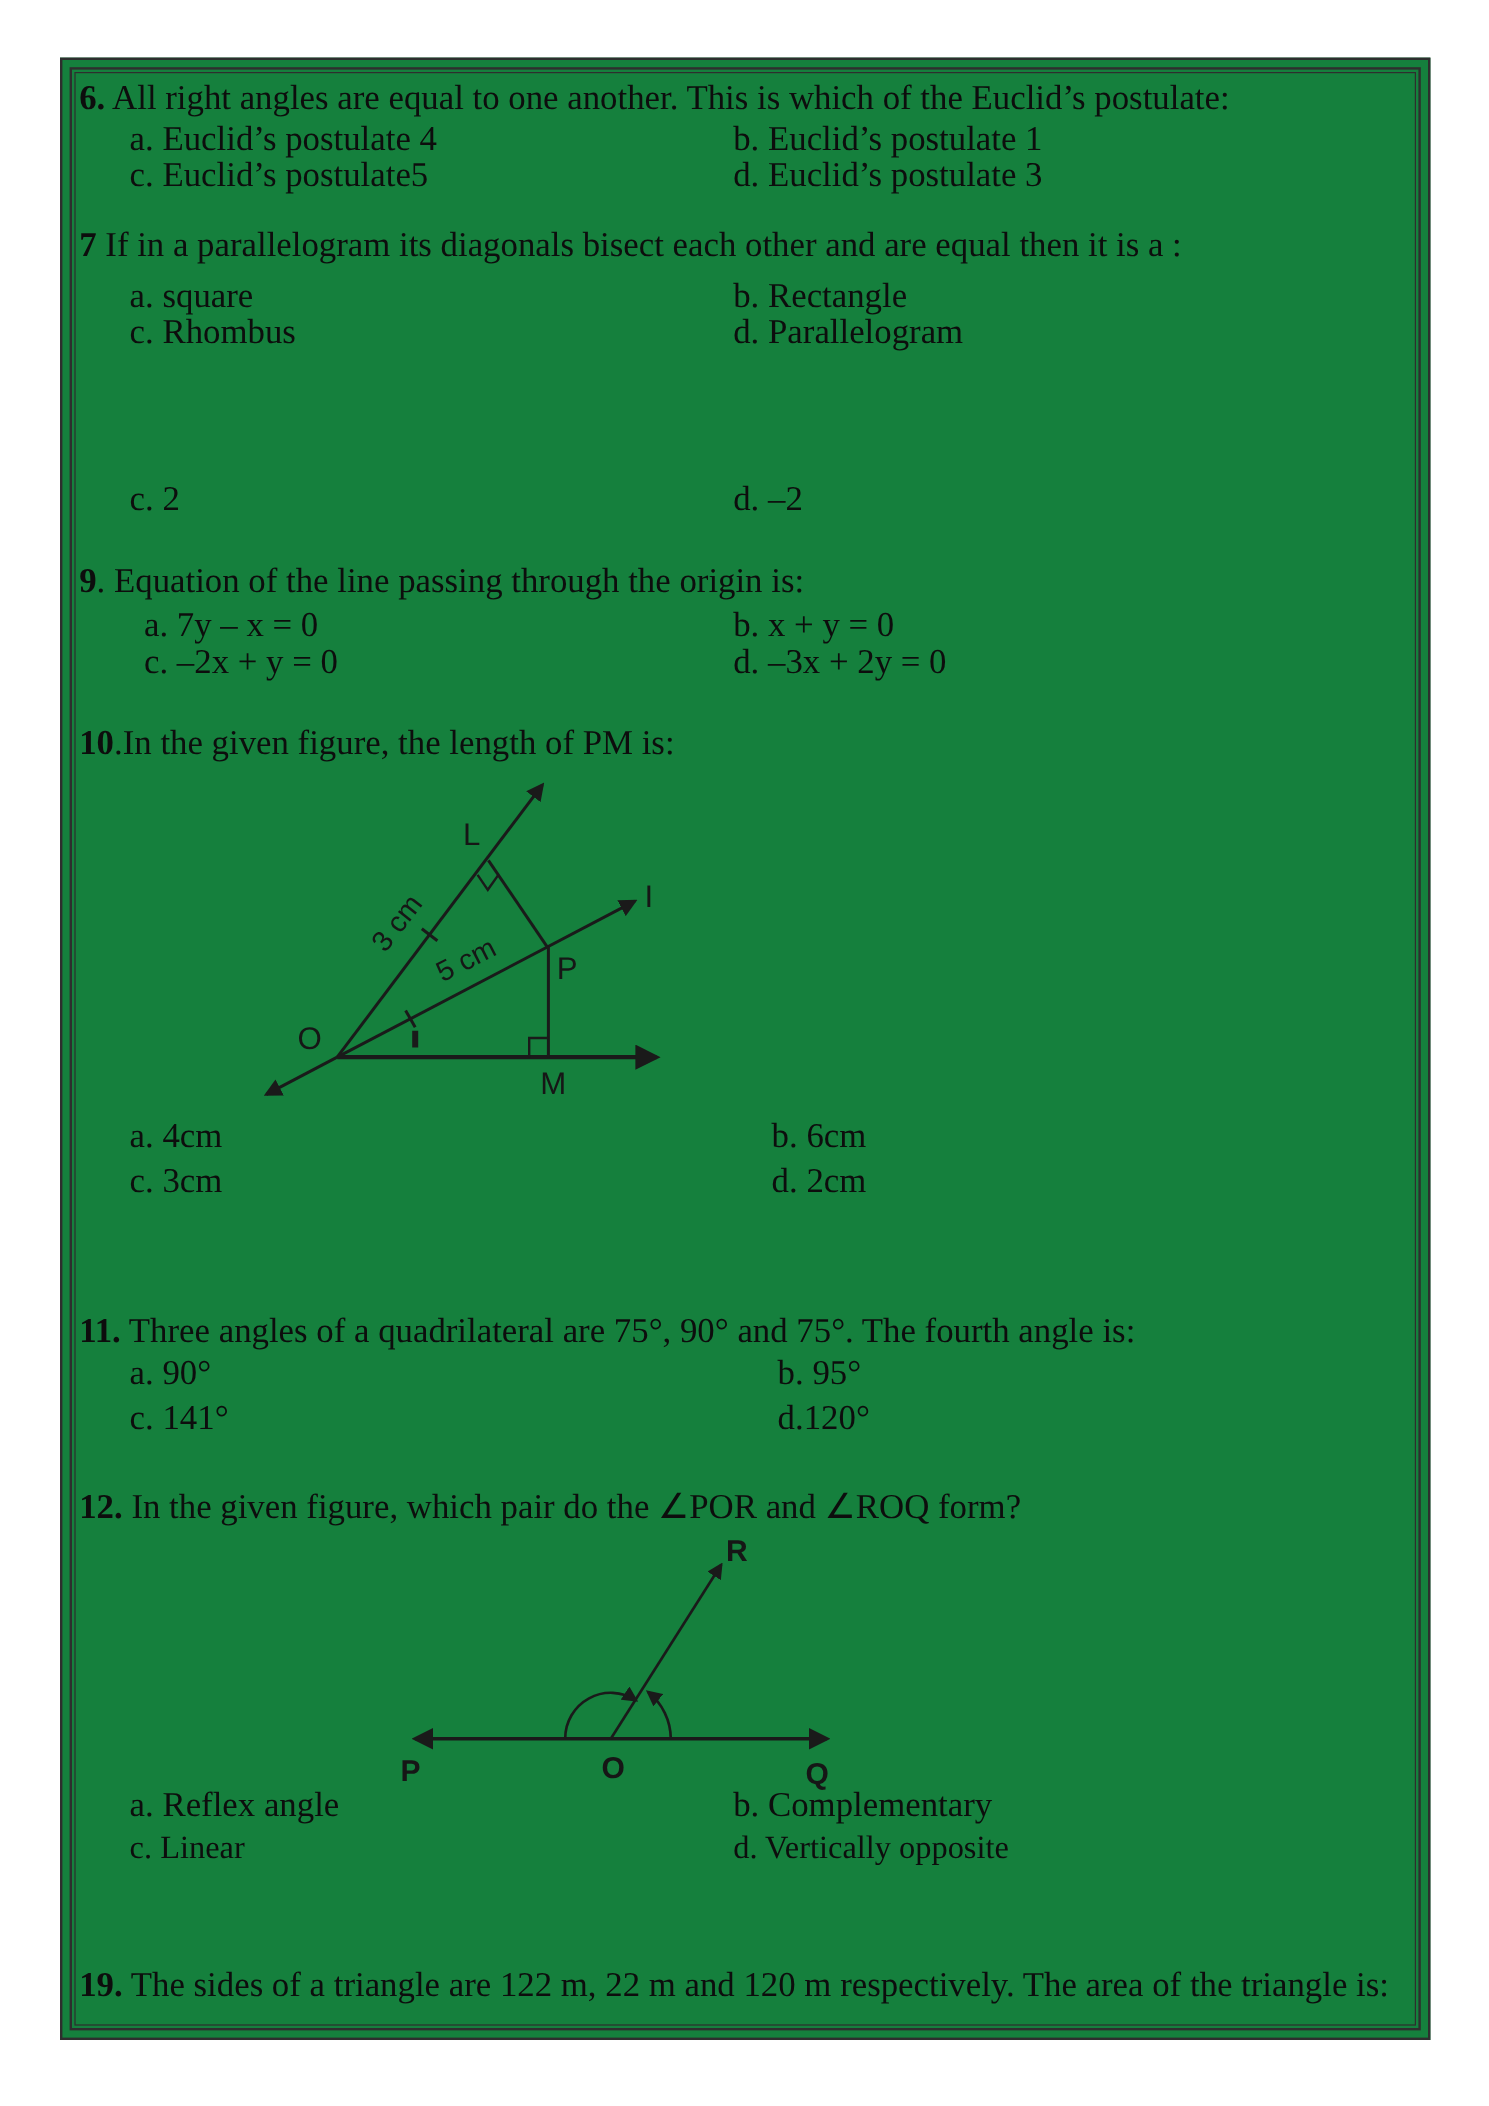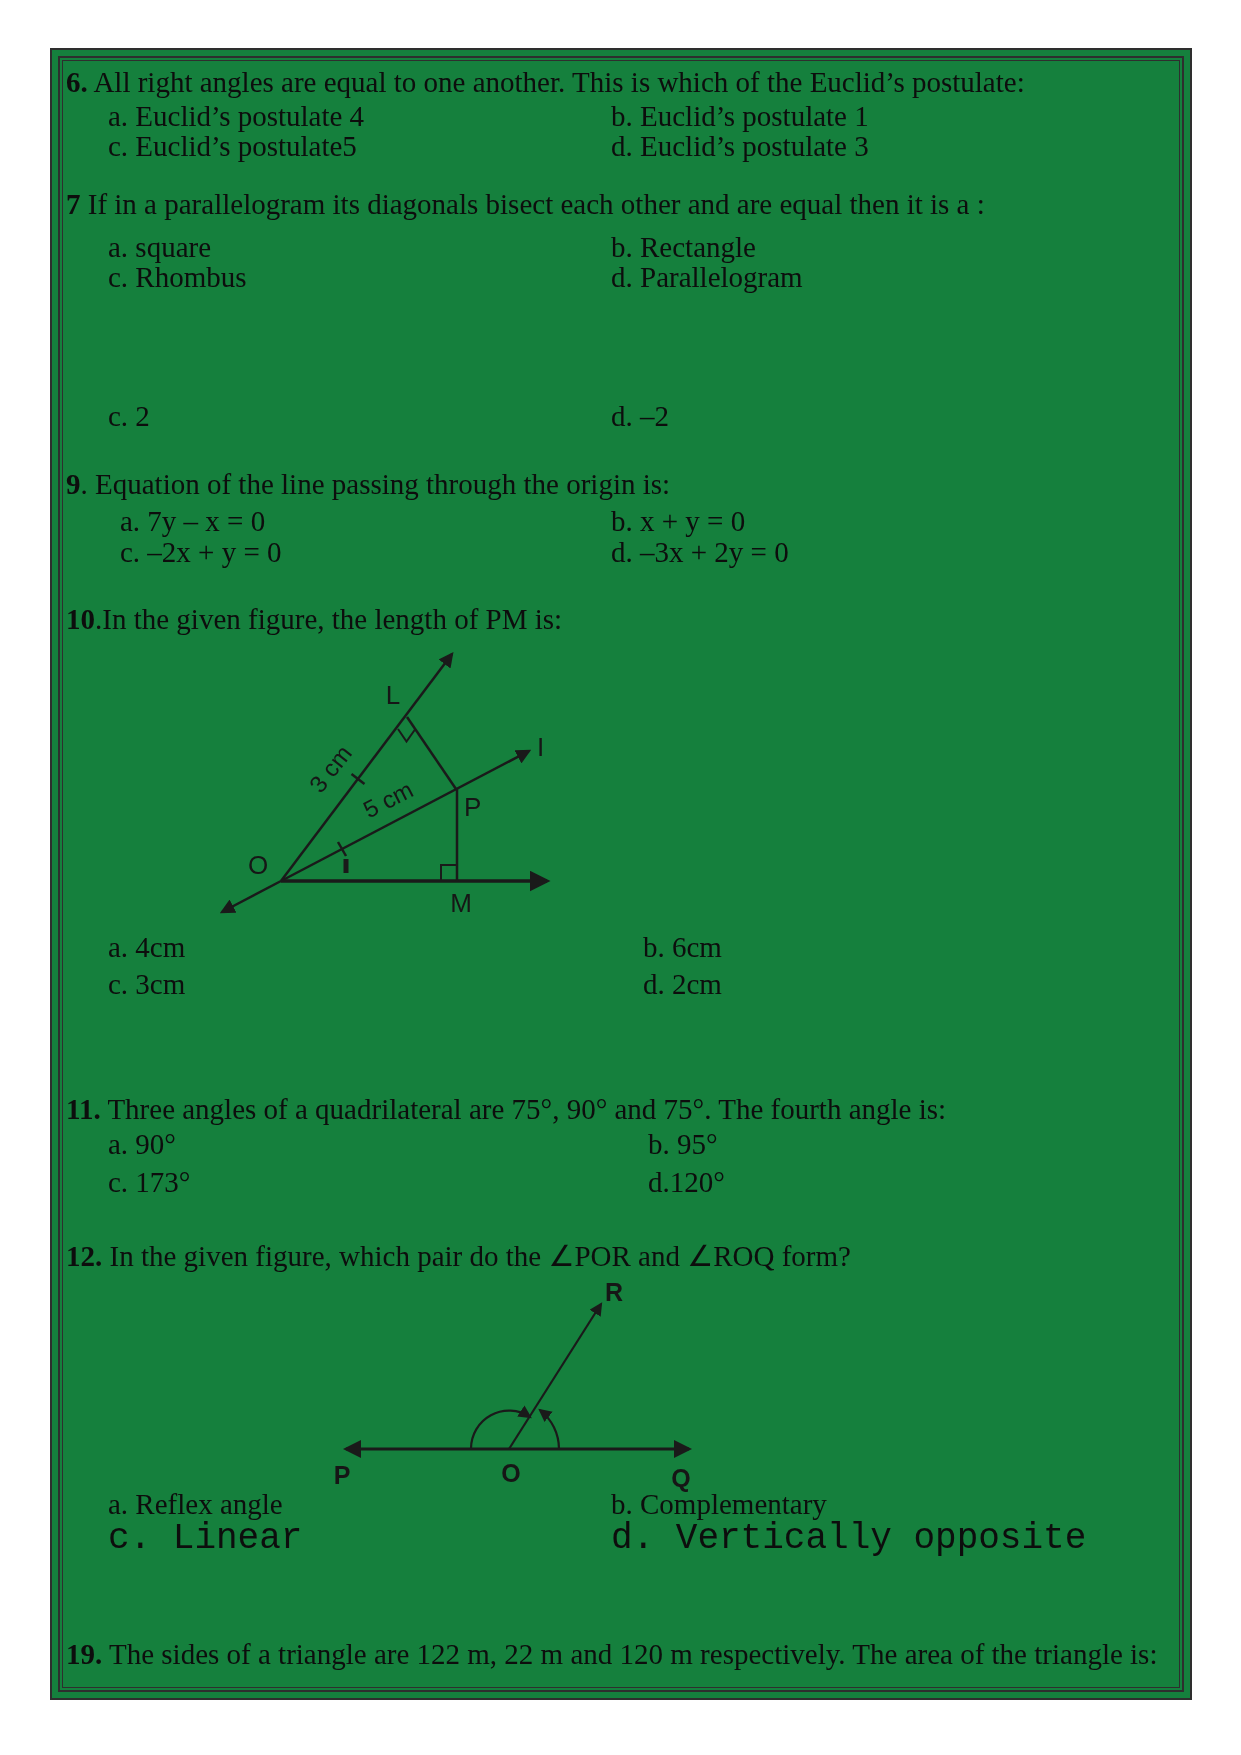--- a/index.html
+++ b/index.html
@@ -15,21 +15,21 @@
   .frame-c{width:100%;height:100%;border:1px solid #2e2e2e;box-sizing:border-box;position:relative;overflow:hidden;}
   .row{
     position:absolute;left:0;right:6px;height:36px;line-height:36px;
     font-size:29px;white-space:nowrap;
   }
   .qline{padding-left:3px;}
   .qnum{font-weight:bold;}
   .opt{position:absolute;white-space:nowrap;}
   .col-a{left:32px;margin-left:13px;}
   .col-b{left:548px;}
-  .sans{font-family:Liberation Mono, monospace;font-size:36px;}
+  .sans{font-family:Liberation Serif, serif;font-size:27px;}
   sup{font-size:0.62em;line-height:0;}
   .fig{position:absolute;}
   .fig svg{display:block;}
   .figtext{font-family:"Liberation Sans", sans-serif;font-size:26px;fill:#161616;}
   .figtext-small{font-family:"Liberation Sans", sans-serif;font-size:24px;fill:#161616;}
   .figtext-bold{font-family:"Liberation Sans", sans-serif;font-size:25px;font-weight:bold;fill:#161616;}
   .stroke{stroke:#1a1a1a;fill:none;}
 </style>
 </head>
 <body>
@@ -131,21 +131,21 @@
     </div>
 
     <div class="row qline" style="top:1030px">
       <span class="qnum">11.</span><span> Three angles of a quadrilateral are 75°, 90° and 75°. The fourth angle is:</span>
     </div>
     <div class="row" style="top:1065px">
       <span class="opt col-a">a. 90°</span>
       <span class="opt col-b" style="left:585px">b. 95°</span>
     </div>
     <div class="row" style="top:1103px">
-      <span class="opt col-a">c. 173°</span>
+      <span class="opt col-a">c. 141°</span>
       <span class="opt col-b" style="left:585px">d.120°</span>
     </div>
 
     <div class="row qline" style="top:1177px">
       <span class="qnum">12.</span><span> In the given figure, which pair do the ∠POR and ∠ROQ form?</span>
     </div>
 
     <div class="fig" style="left:241px;top:1208px">
       <svg width="400" height="225" viewBox="0 0 400 225">
 

